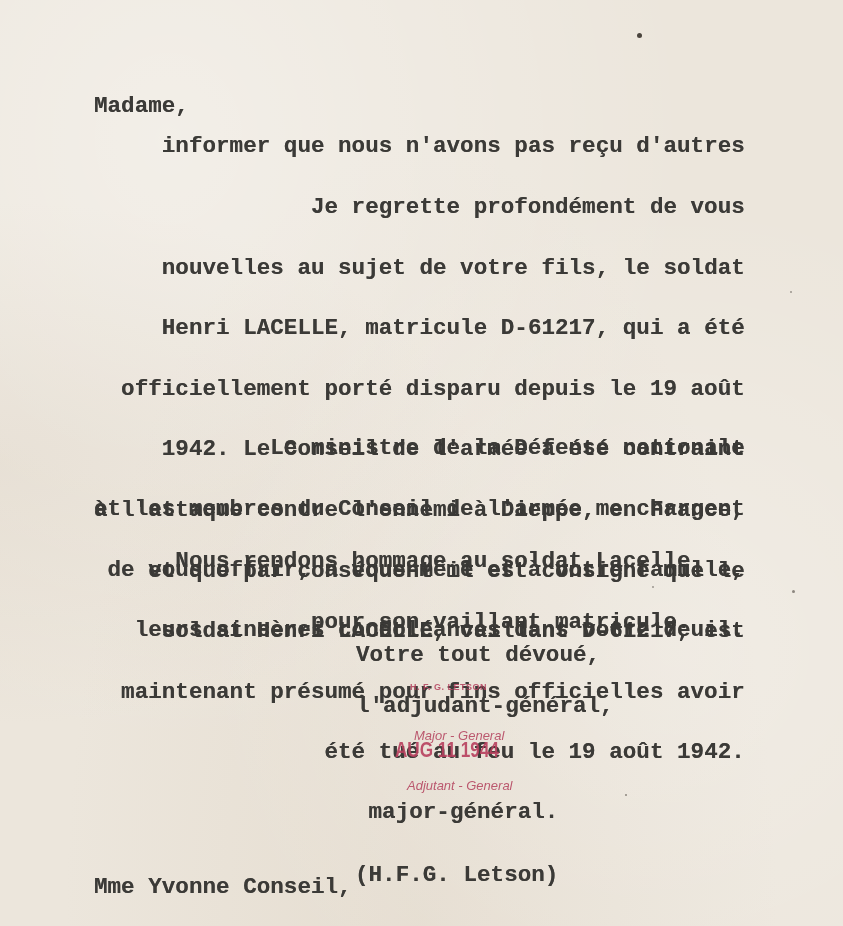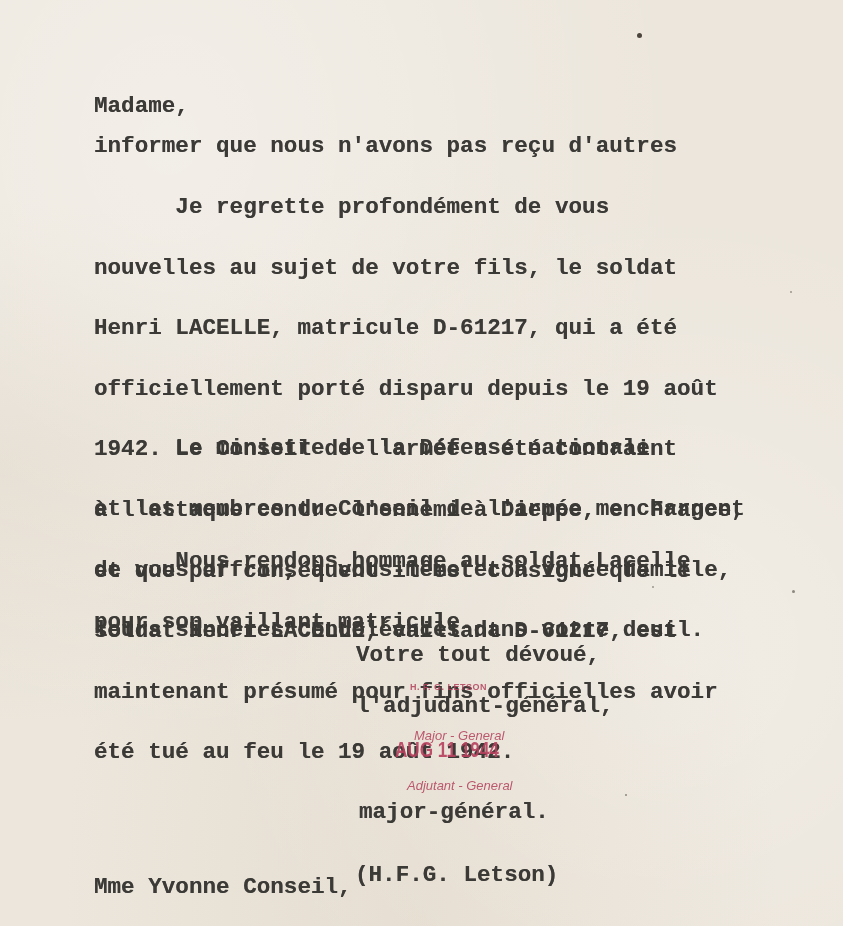--- a/index.html
+++ b/index.html
@@ -32,20 +32,21 @@
     .typed {
       position: absolute;
       font-family: "Liberation Mono", "DejaVu Sans Mono", monospace;
       font-size: 22.6px;
       line-height: 20.2px;
       color: #3b3a37;
       font-weight: bold;
       letter-spacing: 0px;
       white-space: pre;
       text-shadow: 0 0 0.6px rgba(40,38,35,0.6);
+      text-align: right;
     }
     .line {
       display: block;
       height: 20.2px;
     }
     .stamp {
       position: absolute;
       font-family: "Liberation Sans", "DejaVu Sans", sans-serif;
       color: #b3405c;
       white-space: pre;

